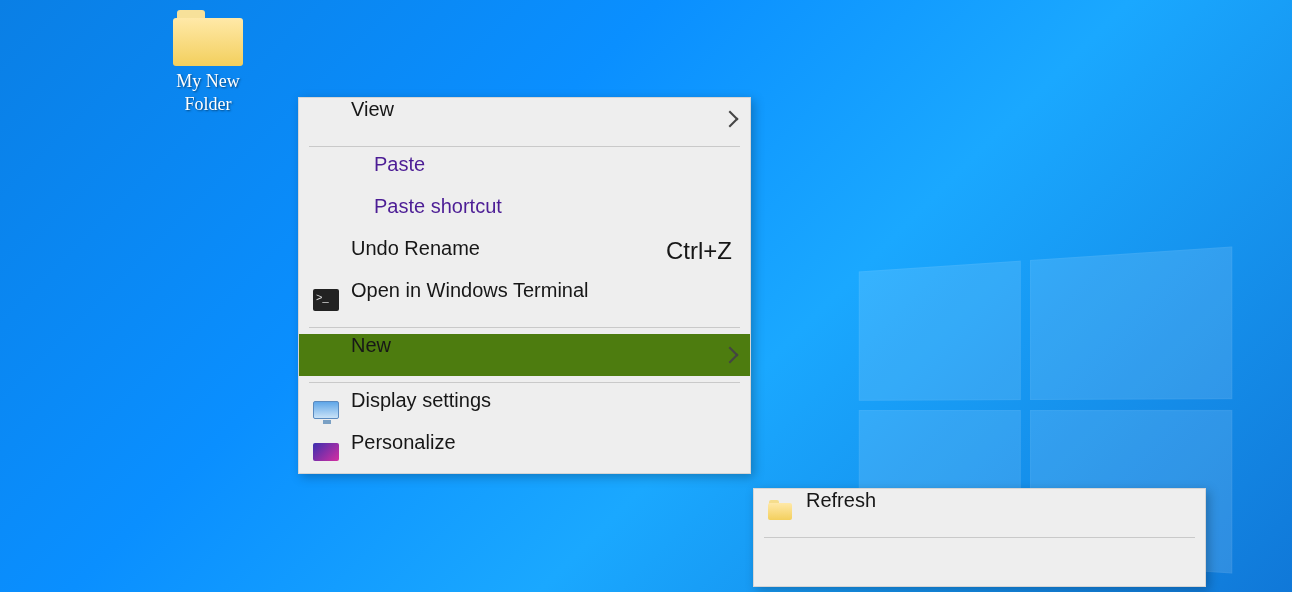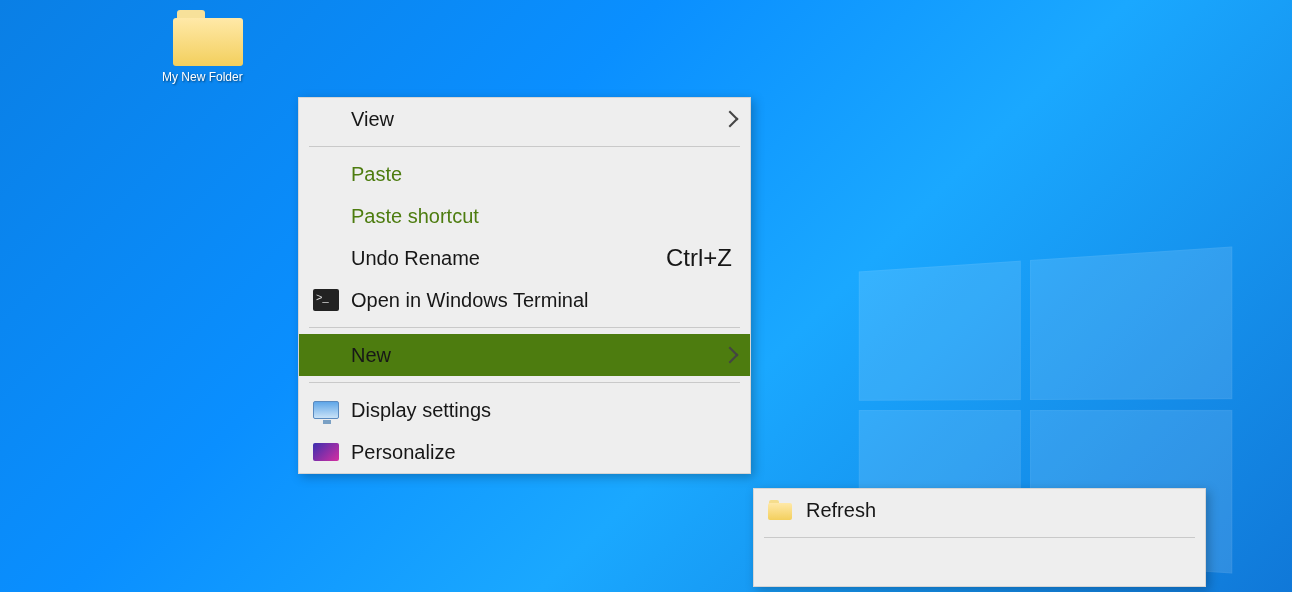--- a/index.html
+++ b/index.html
@@ -26,25 +26,26 @@
   .pane.tl { left:0; top:0; width:190px; height:140px; }
   .pane.tr { left:200px; top:0; width:200px; height:140px; }
   .pane.bl { left:0; top:150px; width:190px; height:150px; }
   .pane.br { left:200px; top:150px; width:200px; height:150px; }
 
   
   .desktop-icon {
     position: absolute;
     left: 162px; top: 10px;
     width: 92px;
-    text-align: left;
+    text-align: center;
     color: #fff;
-    font-size: 12px;
+    font-size: 18px;
     text-shadow: 1px 1px 2px rgba(0,0,0,0.5);
     cursor: pointer;
+    font-family: Liberation Serif, serif;
   }
   .folder-glyph {
     width: 70px; height: 56px; margin: 0 auto 4px auto; position: relative;
   }
   .folder-glyph .tab {
     position:absolute; left:4px; top:0; width:28px; height:12px;
     background: #f7e19a; border-radius: 3px 3px 0 0;
   }
   .folder-glyph .body {
     position:absolute; left:0; top:8px; width:70px; height:48px;
@@ -60,28 +61,27 @@
     border: 1px solid #d5d5d5;
     box-shadow: 3px 3px 10px rgba(0,0,0,0.25);
     font-size: 20px;
     color: #171717;
   }
   .cm-main { left: 298px; top: 97px; width: 453px; }
   .cm-sub  { left: 753px; top: 488px; width: 453px; }
 
   .cm-item {
     display: flex;
-    align-items: center;
     height: 42px;
     padding: 0 18px 0 52px;
     position: relative;
     cursor: default;
   }
   .cm-item.hover { background: #4d7c0f; }
-  .cm-item.disabled { color: #4d7c0f; }
+  .cm-item.disabled { color: #4c1d95; margin-left: 23px; }
   .cm-item .shortcut { margin-left: auto; font-size: 24px; }
   .cm-item .chev {
     position: absolute; right: 14px; top: 50%; transform: translateY(-50%);
     width: 12px; height: 12px;
     border-top: 2px solid #444; border-right: 2px solid #444;
     transform: translateY(-50%) rotate(45deg);
   }
   .cm-sep {
     height: 1px; margin: 6px 10px;
     background: #c9c9c9;

